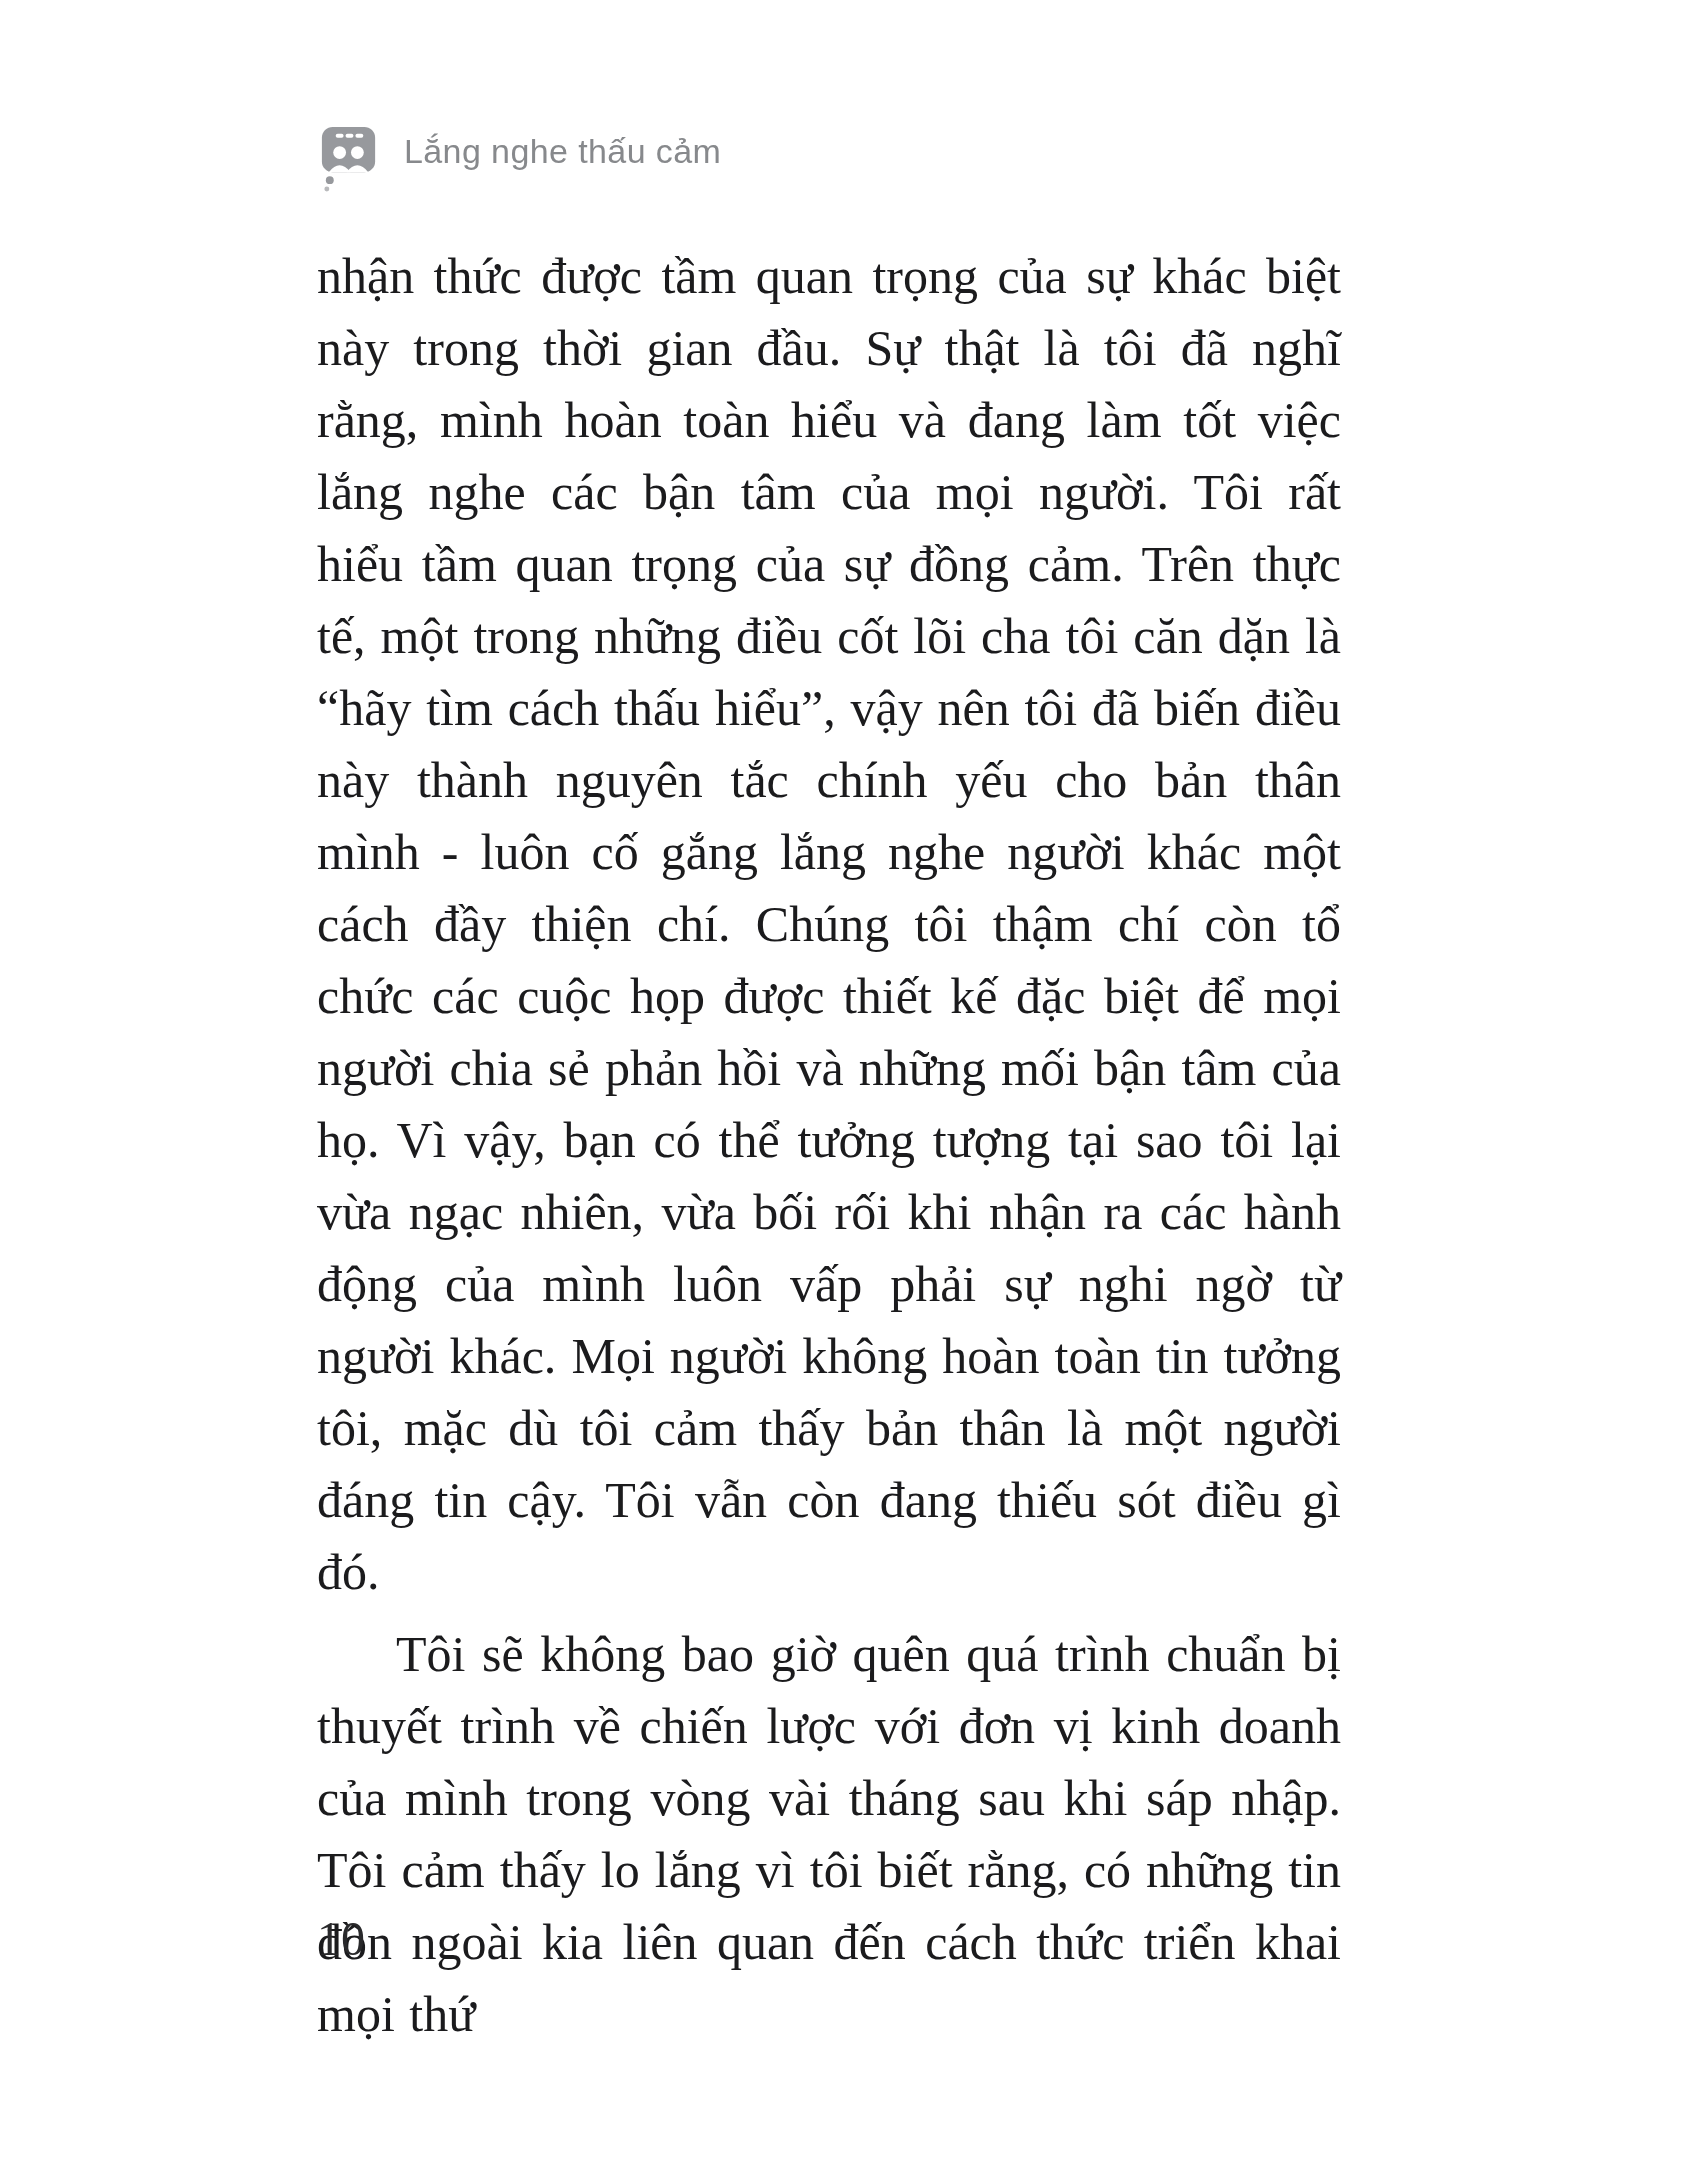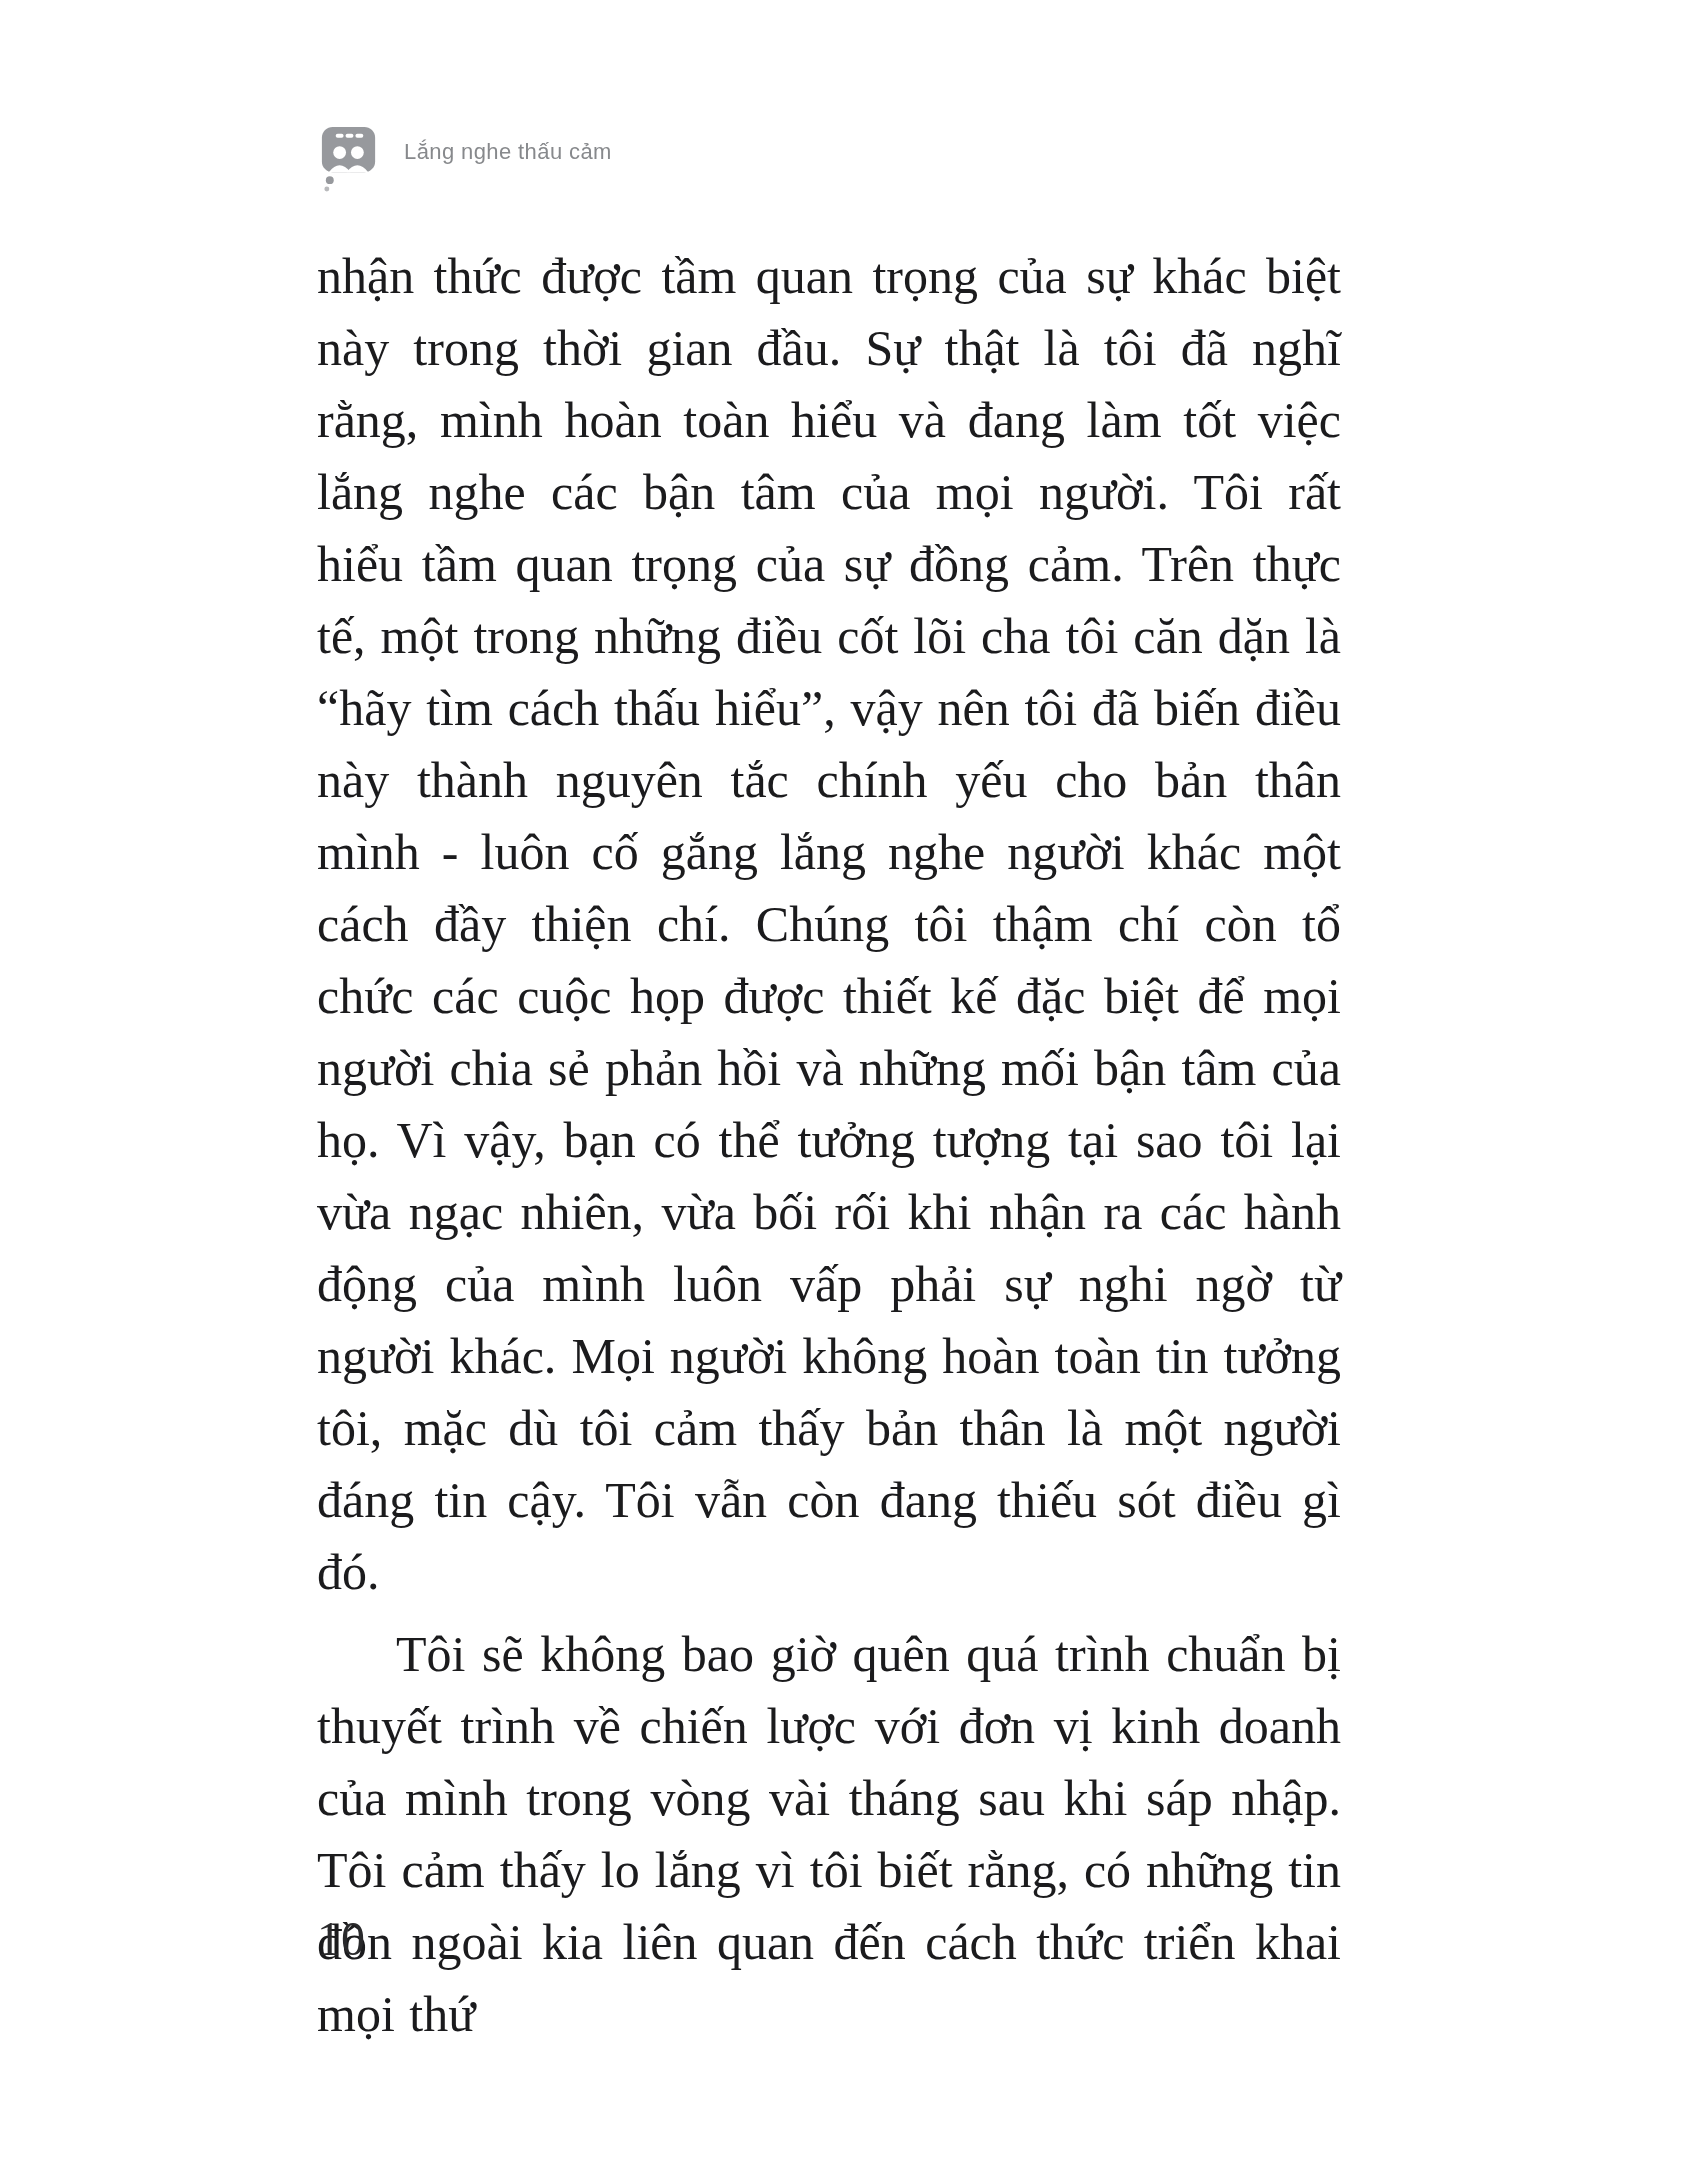--- a/index.html
+++ b/index.html
@@ -25,21 +25,21 @@
     gap: 20px;
   }
   .logo-icon {
     width: 69px;
     height: 77px;
     display: inline-block;
     position: relative;
   }
   .header-title {
     font-family: "Liberation Sans", sans-serif;
-    font-size: 22px;
+    font-size: 34px;
     color: #87898c;
     letter-spacing: 0.4px;
     position: relative;
     top: -4px;
   }
 
   
   .page-body {
     position: absolute;
     top: 240px;

